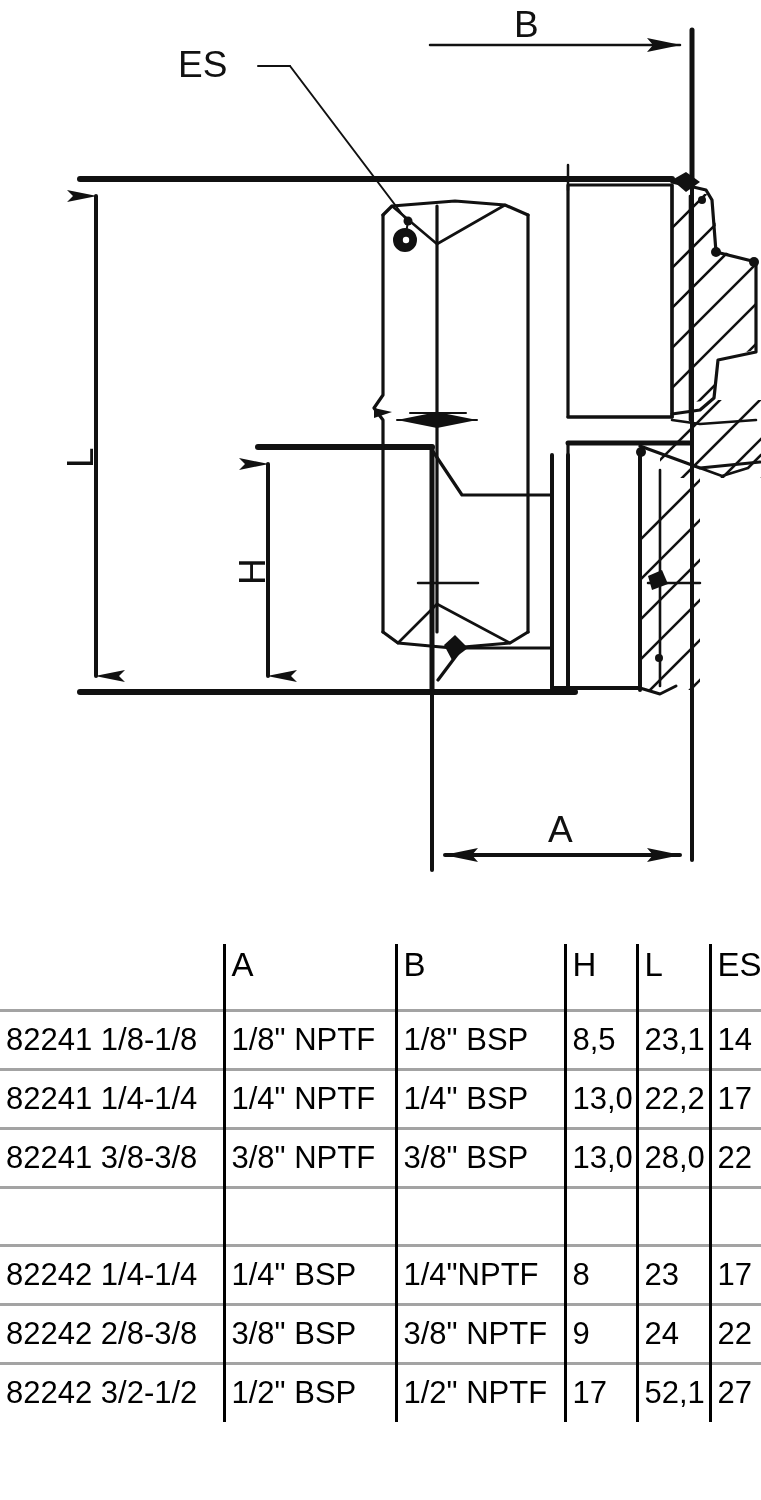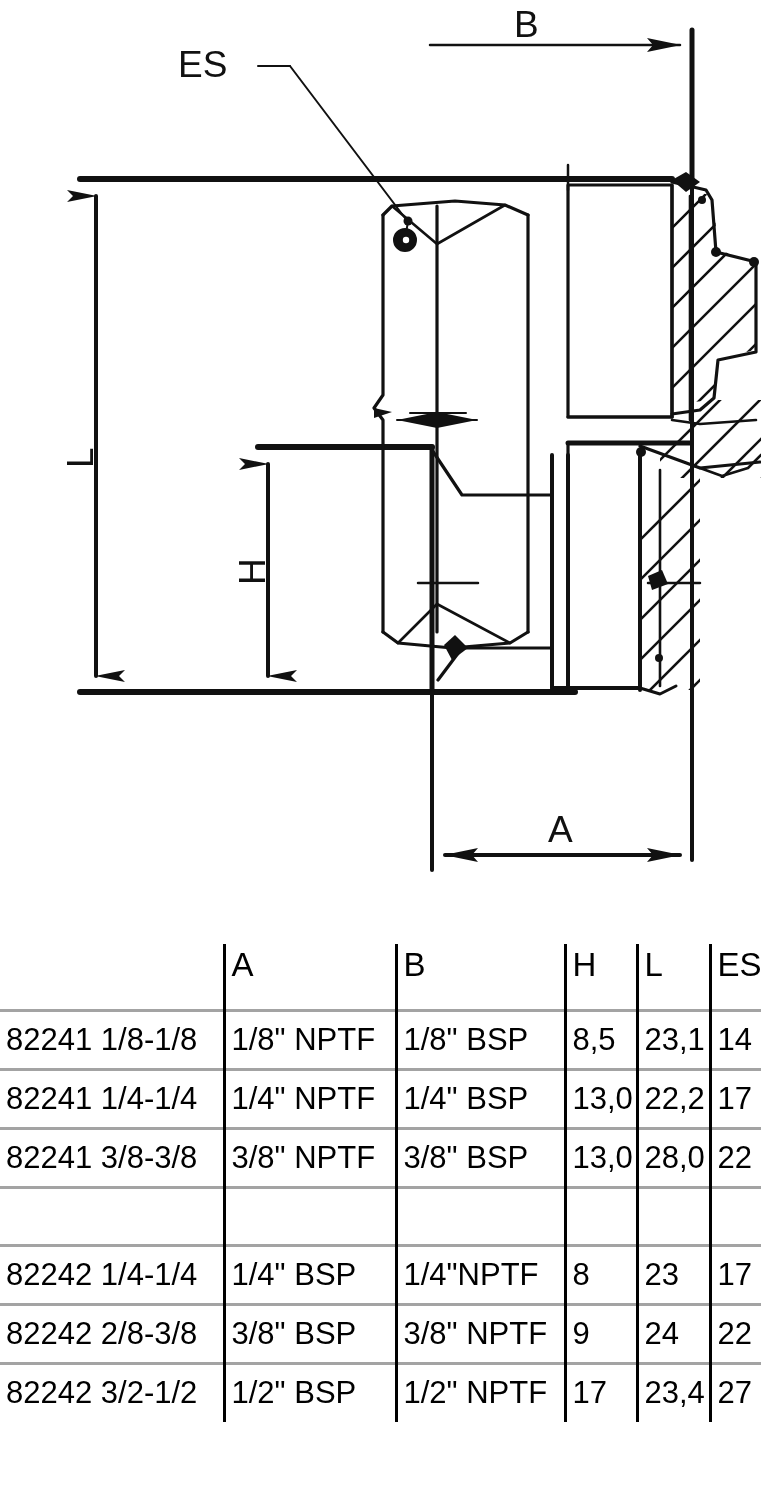--- a/index.html
+++ b/index.html
@@ -344,18 +344,18 @@
         <td class="vr">9</td>
         <td class="vr">24</td>
         <td class="vr">22</td>
       </tr>
 
       <tr class="data hline">
         <td>82242 3/2-1/2</td>
         <td class="vr">1/2" BSP</td>
         <td class="vr">1/2" NPTF</td>
         <td class="vr">17</td>
-        <td class="vr">23,4</td>
+        <td class="vr">52,1</td>
         <td class="vr">27</td>
       </tr>
     </tbody>
   </table>
 </div>
 
 </body></html>

